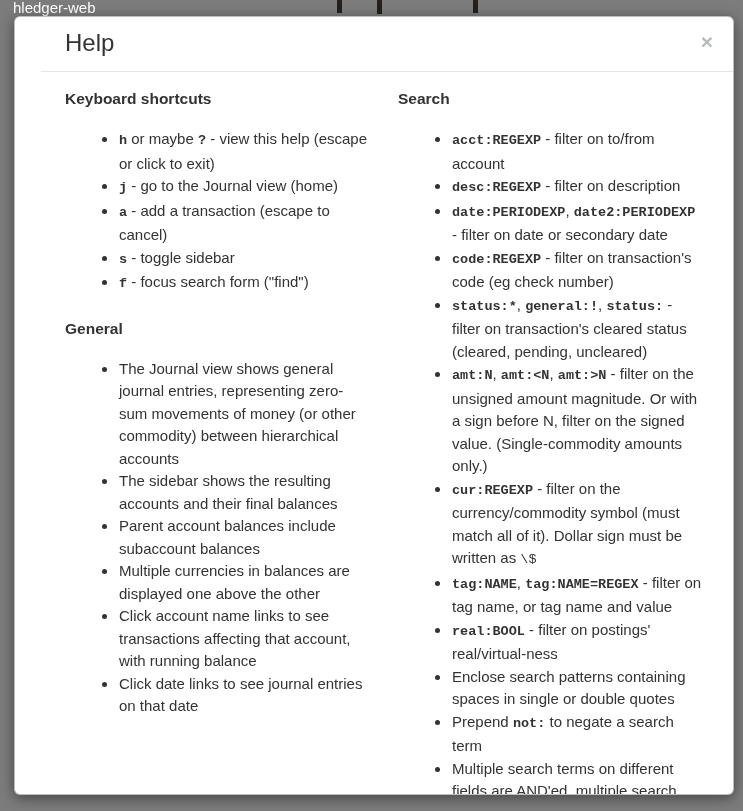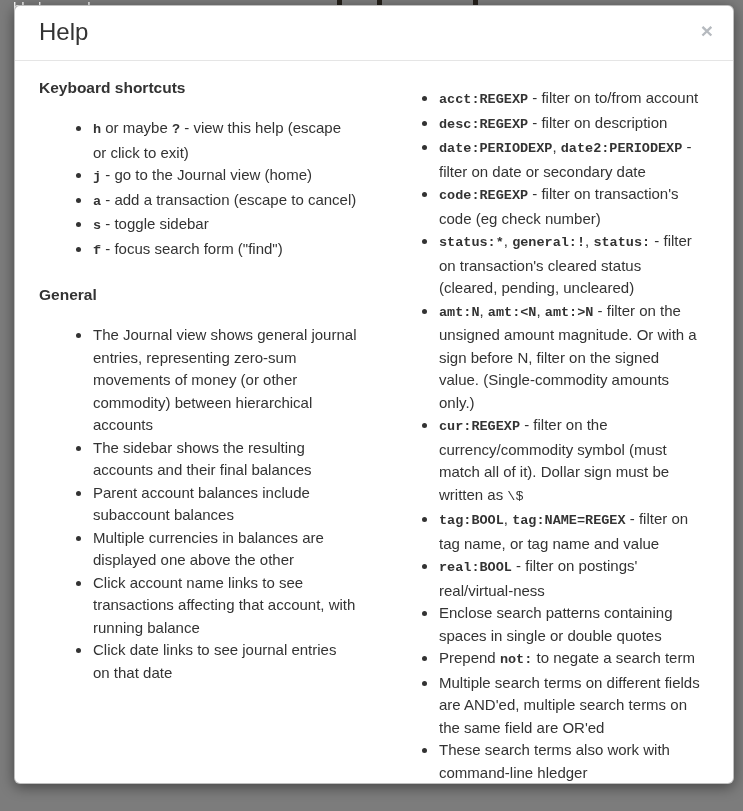--- a/index.html
+++ b/index.html
@@ -29,27 +29,28 @@
     position: absolute; top: 0;
     width: 5px; height: 13px;
     background: #25201b;
   }
   .bg-glyph.g1 { left: 337px; }
   .bg-glyph.g2 { left: 377px; height: 14px; }
   .bg-glyph.g3 { left: 473px; }
 
   
   .modal {
-    position: absolute; left: 14px; top: 5px;
+    position: absolute; left: 14px; top: 16px;
     width: 720px; height: 779px;
     background: #fff;
     border: 1px solid rgba(0,0,0,0.25);
     border-radius: 6px;
     box-shadow: 0 3px 14px rgba(0,0,0,0.45);
     overflow: hidden;
+    padding-left: 26px;
   }
   .modal-header {
     position: relative;
     padding: 11px 24px 13px;
     border-bottom: 1px solid #e5e5e5;
   }
   .modal-title {
     margin: 0;
     font-size: 24px; font-weight: 400;
     color: #333; line-height: 30px;
@@ -128,29 +129,30 @@
           <li>The Journal view shows general journal entries, representing zero-sum movements of money (or other commodity) between hierarchical accounts</li>
           <li>The sidebar shows the resulting accounts and their final balances</li>
           <li>Parent account balances include subaccount balances</li>
           <li>Multiple currencies in balances are displayed one above the other</li>
           <li>Click account name links to see transactions affecting that account, with running balance</li>
           <li>Click date links to see journal entries on that date</li>
         </ul>
     </div>
 
     <div class="col">
+      <h4 class="section-heading">Search</h4>
       <ul class="help-list">
           <li><code class="code">acct:REGEXP</code> - filter on to/from account</li>
           <li><code class="code">desc:REGEXP</code> - filter on description</li>
           <li><code class="code">date:PERIODEXP</code>, <code class="code">date2:PERIODEXP</code> - filter on date or secondary date</li>
           <li><code class="code">code:REGEXP</code> - filter on transaction's code (eg check number)</li>
           <li><code class="code">status:*</code>, <code class="code">general:!</code>, <code class="code">status:</code> - filter on transaction's cleared status (cleared, pending, uncleared)</li>
           <li><code class="code">amt:N</code>, <code class="code">amt:&lt;N</code>, <code class="code">amt:&gt;N</code> - filter on the unsigned amount magnitude. Or with a sign before N, filter on the signed value. (Single-commodity amounts only.)</li>
           <li><code class="code">cur:REGEXP</code> - filter on the currency/commodity symbol (must match all of it). Dollar sign must be written as <code class="code light">\$</code></li>
-          <li><code class="code">tag:BOOL</code>, <code class="code">tag:NAME=REGEX</code> - filter on tag name, or tag name and value</li>
+          <li><code class="code">tag:NAME</code>, <code class="code">tag:NAME=REGEX</code> - filter on tag name, or tag name and value</li>
           <li><code class="code">real:BOOL</code> - filter on postings' real/virtual-ness</li>
           <li>Enclose search patterns containing spaces in single or double quotes</li>
           <li>Prepend <code class="code">not:</code> to negate a search term</li>
           <li>Multiple search terms on different fields are AND'ed, multiple search terms on the same field are OR'ed</li>
           <li>These search terms also work with command-line hledger</li>
         </ul>
     </div>
 
   </div>
 </div>

